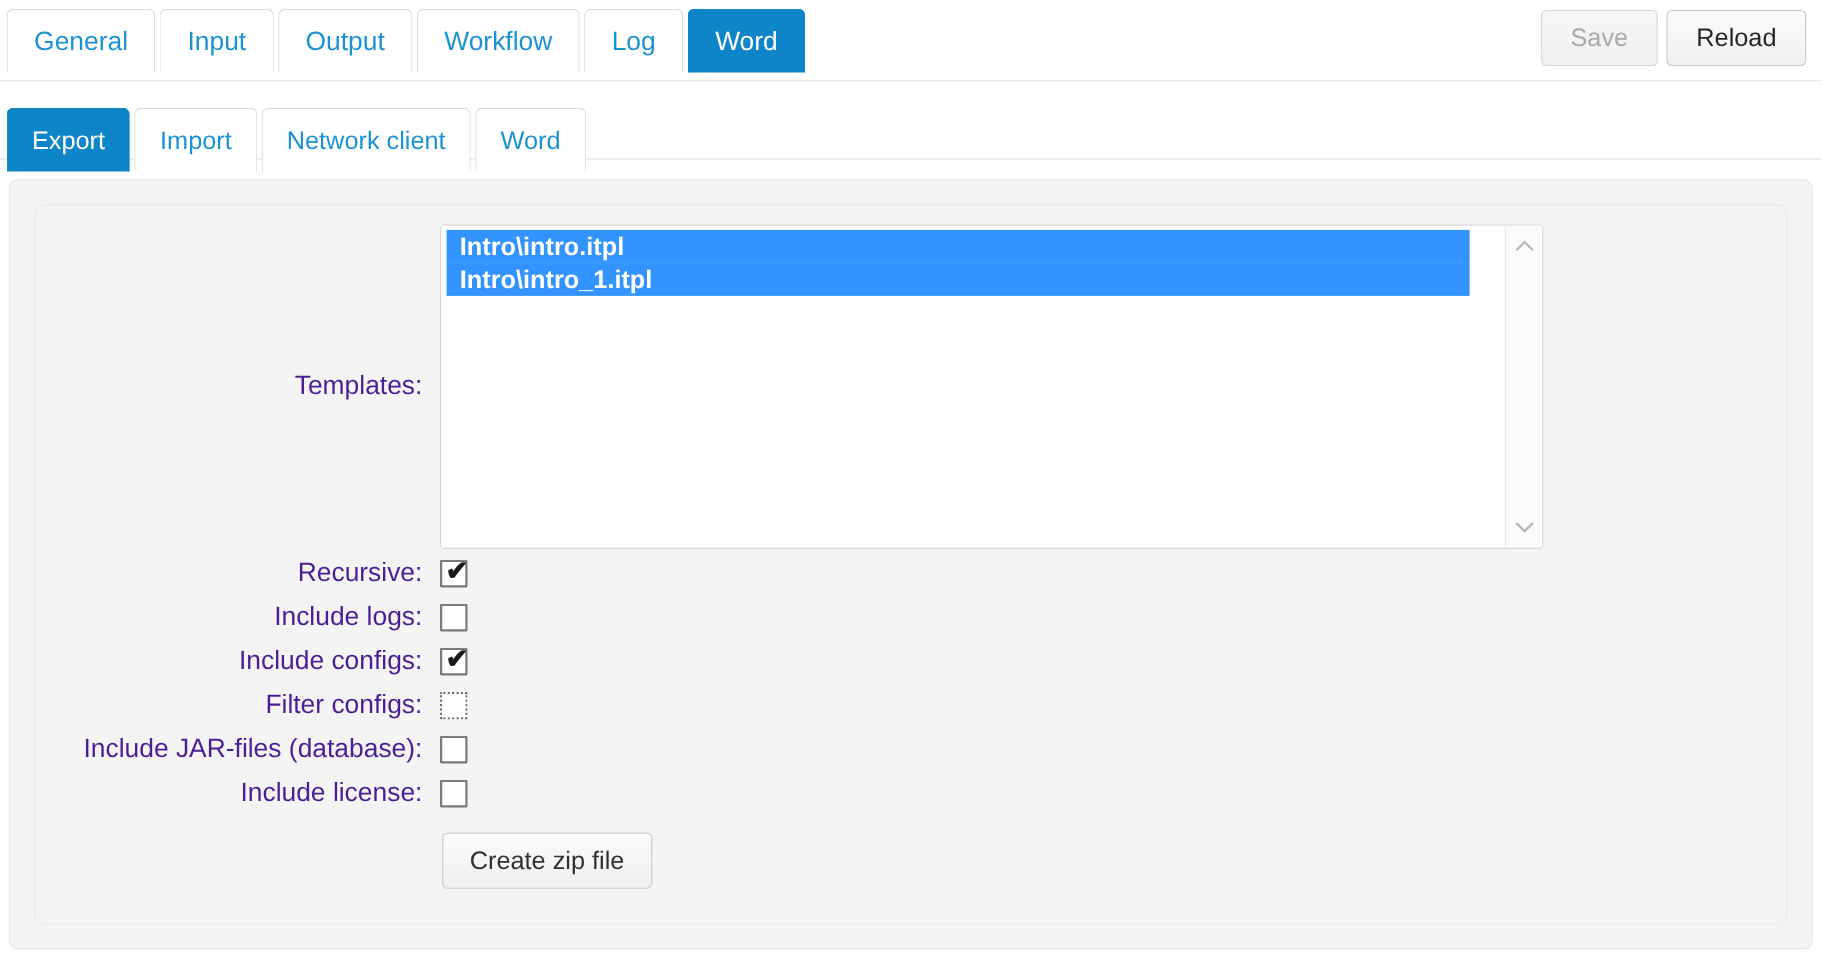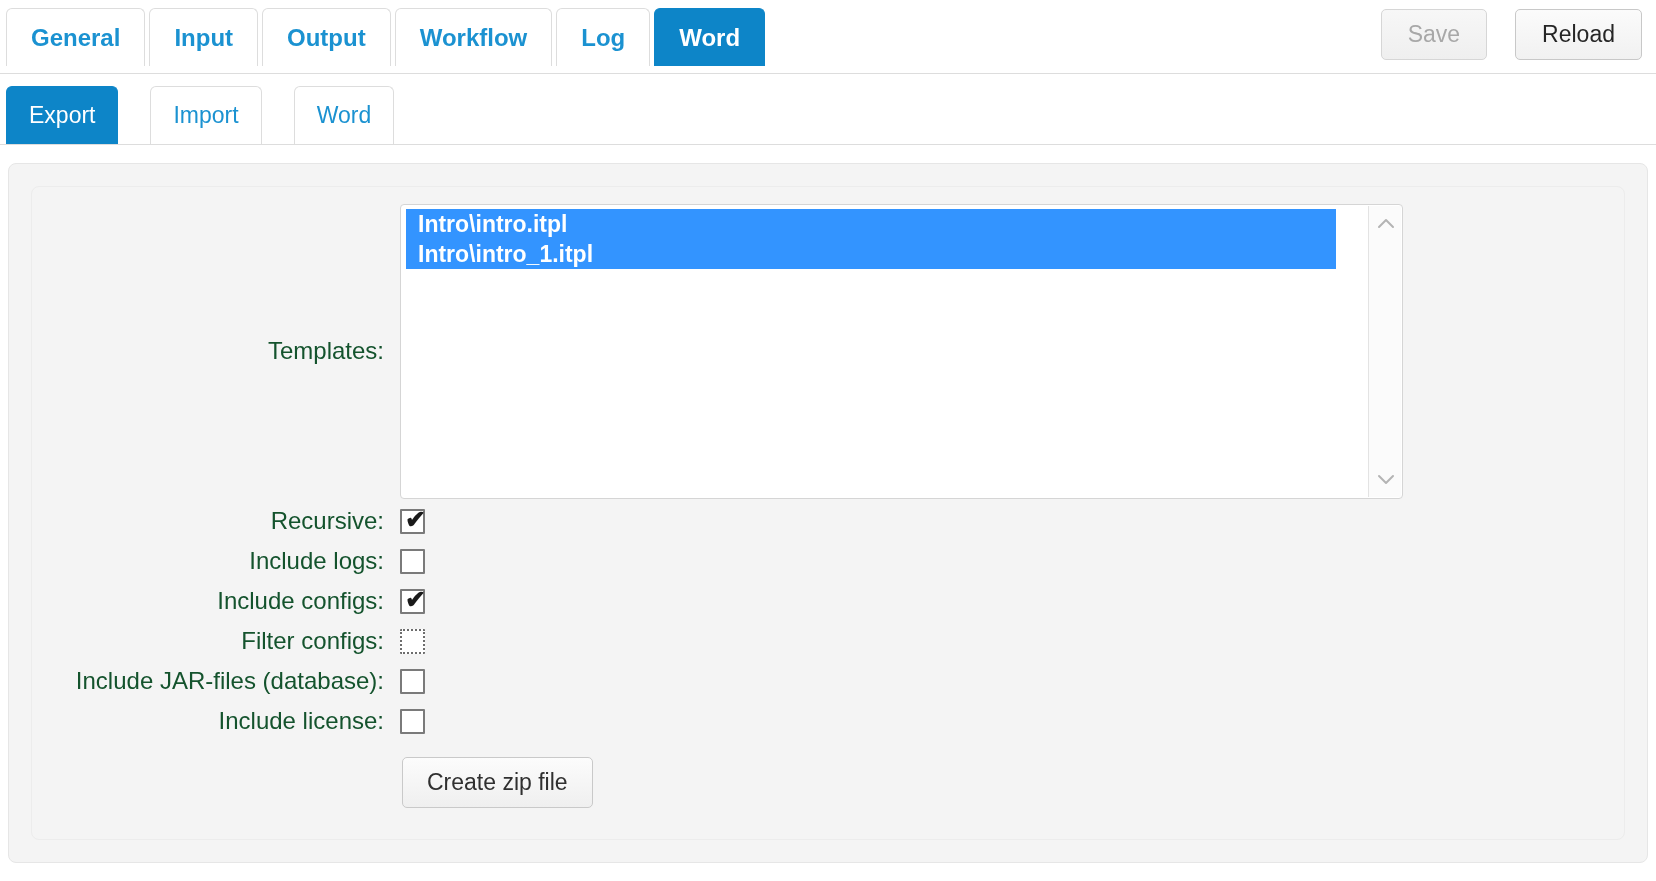--- a/index.html
+++ b/index.html
@@ -29,21 +29,20 @@
     background: #ffffff;
     padding: 0 8px;
     white-space: nowrap;
   }
   .tabbar-primary .tabs-left {
     position: absolute;
     left: 6px;
     top: 8px;
     display: flex;
     align-items: center;
-    font-weight: bold;
   }
   .tab {
     display: inline-flex;
     align-items: center;
     justify-content: center;
     height: 58px;
     padding: 0 24px;
     margin-right: 4px;
     font-size: 24px;
     color: #1b92d1;
@@ -59,21 +58,21 @@
     background: #0d85c8;
     border-color: #0d85c8;
     color: #ffffff;
   }
 
   .topbuttons {
     position: absolute;
     right: 14px;
     top: 9px;
     display: flex;
-    gap: 28px;
+    gap: 8px;
   }
   .btn {
     font-family: "Liberation Sans", sans-serif;
     font-size: 23px;
     line-height: 1;
     padding: 13px 26px;
     background: linear-gradient(180deg, #fbfbfb 0%, #f1f1f1 100%);
     border: 1px solid #c8c8c8;
     border-radius: 5px;
     color: #262626;
@@ -89,24 +88,23 @@
   
   .tabbar-secondary {
     position: relative;
     height: 71px;
     background: #ffffff;
     border-bottom: 1px solid #dddddd;
   }
   .tabbar-secondary .tabs-left {
     position: absolute;
     left: 6px;
-    top: 12px;
-    display: flex;
-    align-items: center;
-    gap: 28px;
+    top: 24px;
+    display: flex;
+    align-items: center;
   }
   .tabbar-secondary .tab {
     height: 58px;
     font-size: 23px;
     padding: 0 22px;
   }
 
   
   .content {
     padding: 18px 8px 8px 8px;
@@ -130,21 +128,21 @@
     display: flex;
     align-items: flex-start;
     margin-bottom: 0;
   }
   .form-label {
     width: 350px;
     min-width: 350px;
     text-align: right;
     padding-right: 16px;
     font-size: 24px;
-    color: #14532d;
+    color: #4c1d95;
     line-height: 1.1;
     user-select: none;
   }
   .form-field { flex: 1; }
 
   
   .listbox-row { align-items: center; height: 300px; }
   .listbox-row .form-label { padding-top: 0; }
   .listbox {
     position: relative;
@@ -260,20 +258,21 @@
     <div class="topbuttons">
       <button class="btn disabled">Save</button>
       <button class="btn">Reload</button>
     </div>
   </div>
 
   <div class="tabbar-secondary">
     <div class="tabs-left" id="secondary-tabs">
         <div class="tab active">Export</div>
         <div class="tab">Import</div>
+        <div class="tab">Network client</div>
         <div class="tab">Word</div>
       </div>
   </div>
 
   <div class="content">
     <div class="panel-outer">
       <div class="panel-inner">
 
         <div class="form-row listbox-row">
           <div class="form-label">Templates:</div>

